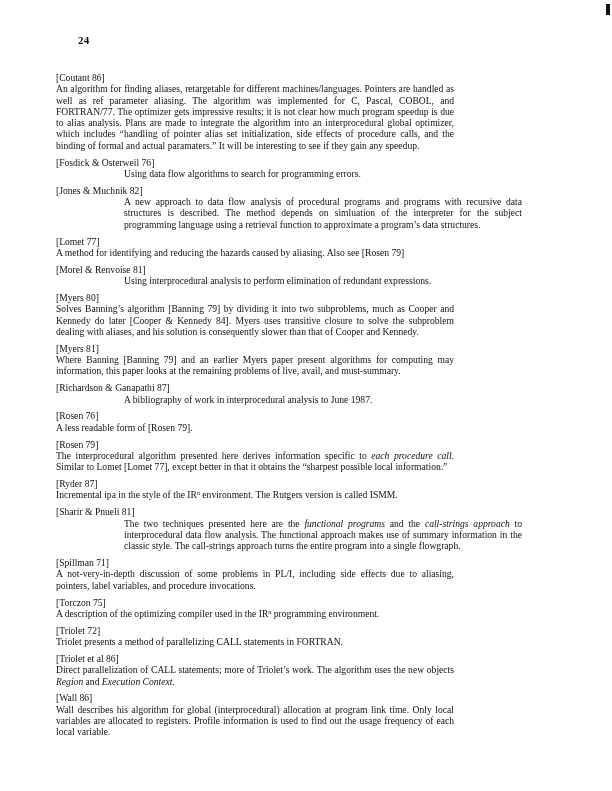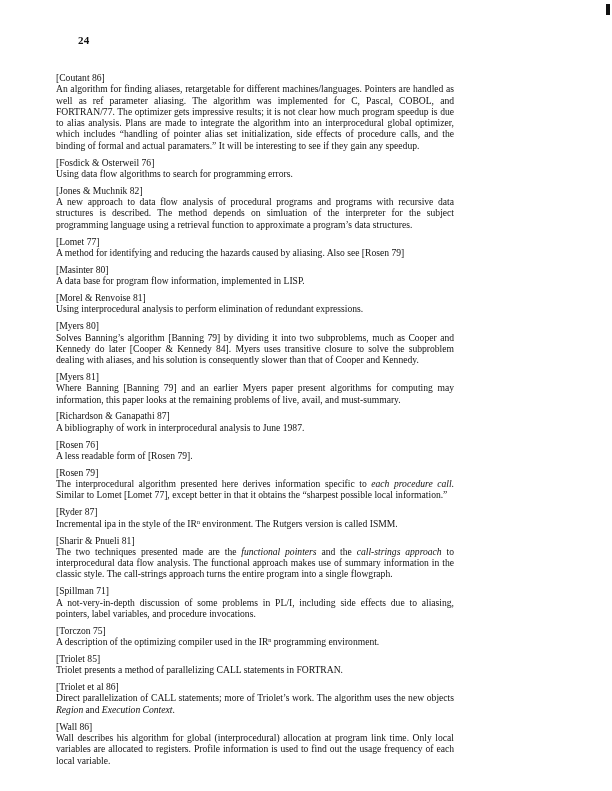--- a/index.html
+++ b/index.html
@@ -17,57 +17,56 @@
     .biblio {
       position: absolute; left: 56px; top: 72px; width: 400px;
       font-size: 9.6px; line-height: 11.3px;
     }
     .entry { position: relative; margin-bottom: 5.6px; }
     .entry .key { display: inline-block; width: 68px; vertical-align: top; white-space: nowrap; }
     .entry .desc {
       display: inline-block; width: 398px; vertical-align: top; text-align: justify;
     }
     .entry.long .key { display: block; width: auto; }
-    .entry.long .desc { display: block; }
+    .entry.long .desc { margin-left: 68px; display: block; }
     em { font-style: italic; }
     sup { font-size: 6px; vertical-align: 3px; line-height: 0; }
   </style>
 </head>
 <body>
 
 <div class="page-number">24</div>
 <div class="corner-mark"></div>
 
 <div class="biblio" id="biblio">
     <div class="entry"><span class="key">[Coutant 86]</span><span class="desc"><span>An algorithm for finding aliases, retargetable for different machines/languages. Pointers are handled as well as ref parameter aliasing.  The algorithm was implemented for C, Pascal, COBOL, and FORTRAN/77.  The optimizer gets impressive results; it is not clear how much program speedup is due to alias analysis.  Plans are made to integrate the algorithm into an interprocedural global optimizer, which includes “handling of pointer alias set initialization, side effects of procedure calls, and the binding of formal and actual paramaters.”  It will be interesting to see if they gain any speedup.</span></span></div>
     <div class="entry long">
       <span class="key">[Fosdick &amp; Osterweil 76]</span>
       <span class="desc"><span>Using data flow algorithms to search for programming errors.</span></span>
     </div>
     <div class="entry long">
       <span class="key">[Jones &amp; Muchnik 82]</span>
       <span class="desc"><span>A new approach to data flow analysis of procedural programs and programs with recursive data structures is described.  The method depends on simluation of the interpreter for the subject programming language using a retrieval function to approximate a program’s data structures.</span></span>
     </div>
     <div class="entry"><span class="key">[Lomet 77]</span><span class="desc"><span>A method for identifying and reducing the hazards caused by aliasing.  Also see [Rosen 79]</span></span></div>
-    <div class="entry"><span class="key">[Masinter 80]</span><span class="desc"><span>A data base for program flow information, implemented in LISP.</span></span></div>
     <div class="entry long">
       <span class="key">[Morel &amp; Renvoise 81]</span>
       <span class="desc"><span>Using interprocedural analysis to perform elimination of redundant expressions.</span></span>
     </div>
     <div class="entry"><span class="key">[Myers 80]</span><span class="desc"><span>Solves Banning’s algorithm [Banning 79] by dividing it into two subproblems, much as Cooper and Kennedy do later [Cooper &amp; Kennedy 84].  Myers uses transitive closure to solve the subproblem dealing with aliases, and his solution is consequently slower than that of Cooper and Kennedy.</span></span></div>
     <div class="entry"><span class="key">[Myers 81]</span><span class="desc"><span>Where Banning [Banning 79] and an earlier Myers paper present algorithms for computing may information, this paper looks at the remaining problems of live, avail, and must-summary.</span></span></div>
     <div class="entry long">
       <span class="key">[Richardson &amp; Ganapathi 87]</span>
       <span class="desc"><span>A bibliography of work in interprocedural analysis to June 1987.</span></span>
     </div>
     <div class="entry"><span class="key">[Rosen 76]</span><span class="desc"><span>A less readable form of [Rosen 79].</span></span></div>
     <div class="entry"><span class="key">[Rosen 79]</span><span class="desc"><span>The interprocedural algorithm presented here derives information specific to </span><em>each procedure call</em><span>.  Similar to Lomet [Lomet 77], except better in that it obtains the “sharpest possible local information.”</span></span></div>
     <div class="entry"><span class="key">[Ryder 87]</span><span class="desc"><span>Incremental ipa in the style of the IR</span><sup>n</sup><span> environment.  The Rutgers version is called ISMM.</span></span></div>
     <div class="entry long">
       <span class="key">[Sharir &amp; Pnueli 81]</span>
-      <span class="desc"><span>The two techniques presented made are the </span><em>functional pointers</em><span> and the </span><em>call-strings approach</em><span> to interprocedural data flow analysis.  The functional approach makes use of summary information in the classic style.  The call-strings approach turns the entire program into a single flowgraph.</span></span>
+      <span class="desc"><span>The two techniques presented here are the </span><em>functional programs</em><span> and the </span><em>call-strings approach</em><span> to interprocedural data flow analysis.  The functional approach makes use of summary information in the classic style.  The call-strings approach turns the entire program into a single flowgraph.</span></span>
     </div>
     <div class="entry"><span class="key">[Spillman 71]</span><span class="desc"><span>A not-very-in-depth discussion of some problems in PL/I, including side effects due to aliasing, pointers, label variables, and procedure invocations.</span></span></div>
     <div class="entry"><span class="key">[Torczon 75]</span><span class="desc"><span>A description of the optimizing compiler used in the IR</span><sup>n</sup><span> programming environment.</span></span></div>
-    <div class="entry"><span class="key">[Triolet 85]</span><span class="desc"><span>Triolet presents a method of parallelizing CALL statements in FORTRAN.</span></span></div>
+    <div class="entry"><span class="key">[Triolet 72]</span><span class="desc"><span>Triolet presents a method of parallelizing CALL statements in FORTRAN.</span></span></div>
     <div class="entry"><span class="key">[Triolet et al 86]</span><span class="desc"><span>Direct parallelization of CALL statements; more of Triolet’s work.  The algorithm uses the new objects </span><em>Region</em><span> and </span><em>Execution Context</em><span>.</span></span></div>
     <div class="entry"><span class="key">[Wall 86]</span><span class="desc"><span>Wall describes his algorithm for global (interprocedural) allocation at program link time.  Only local variables are allocated to registers.  Profile information is used to find out the usage frequency of each local variable.</span></span></div>
   </div>
 
 </body></html>

